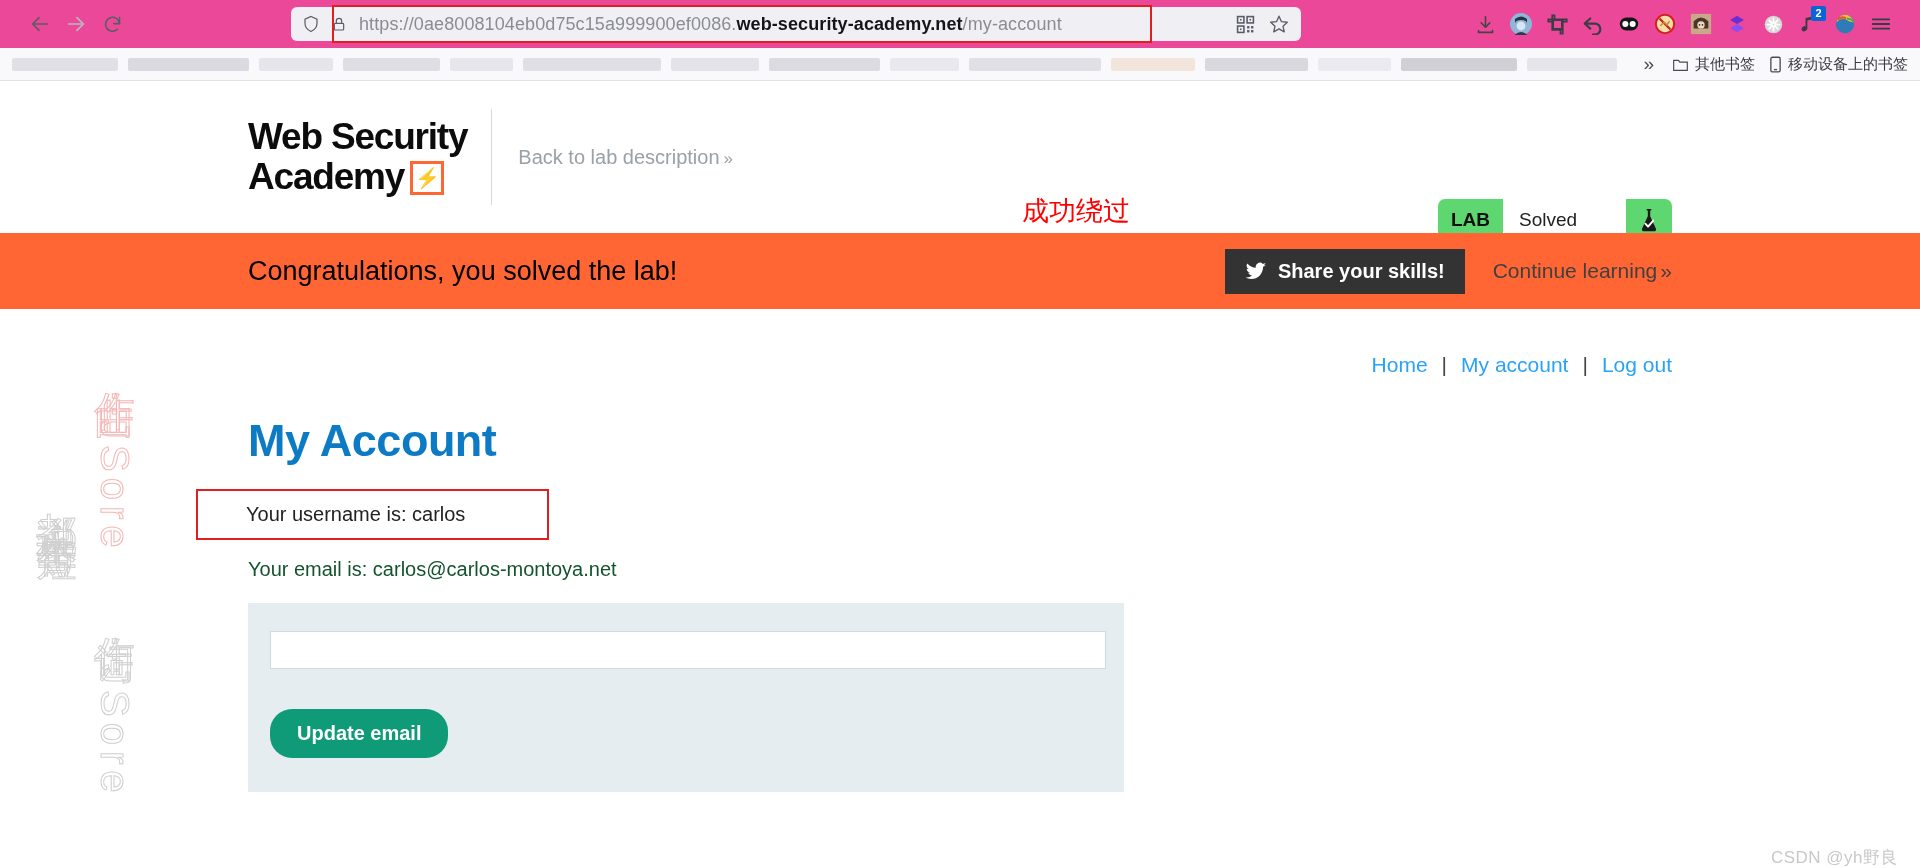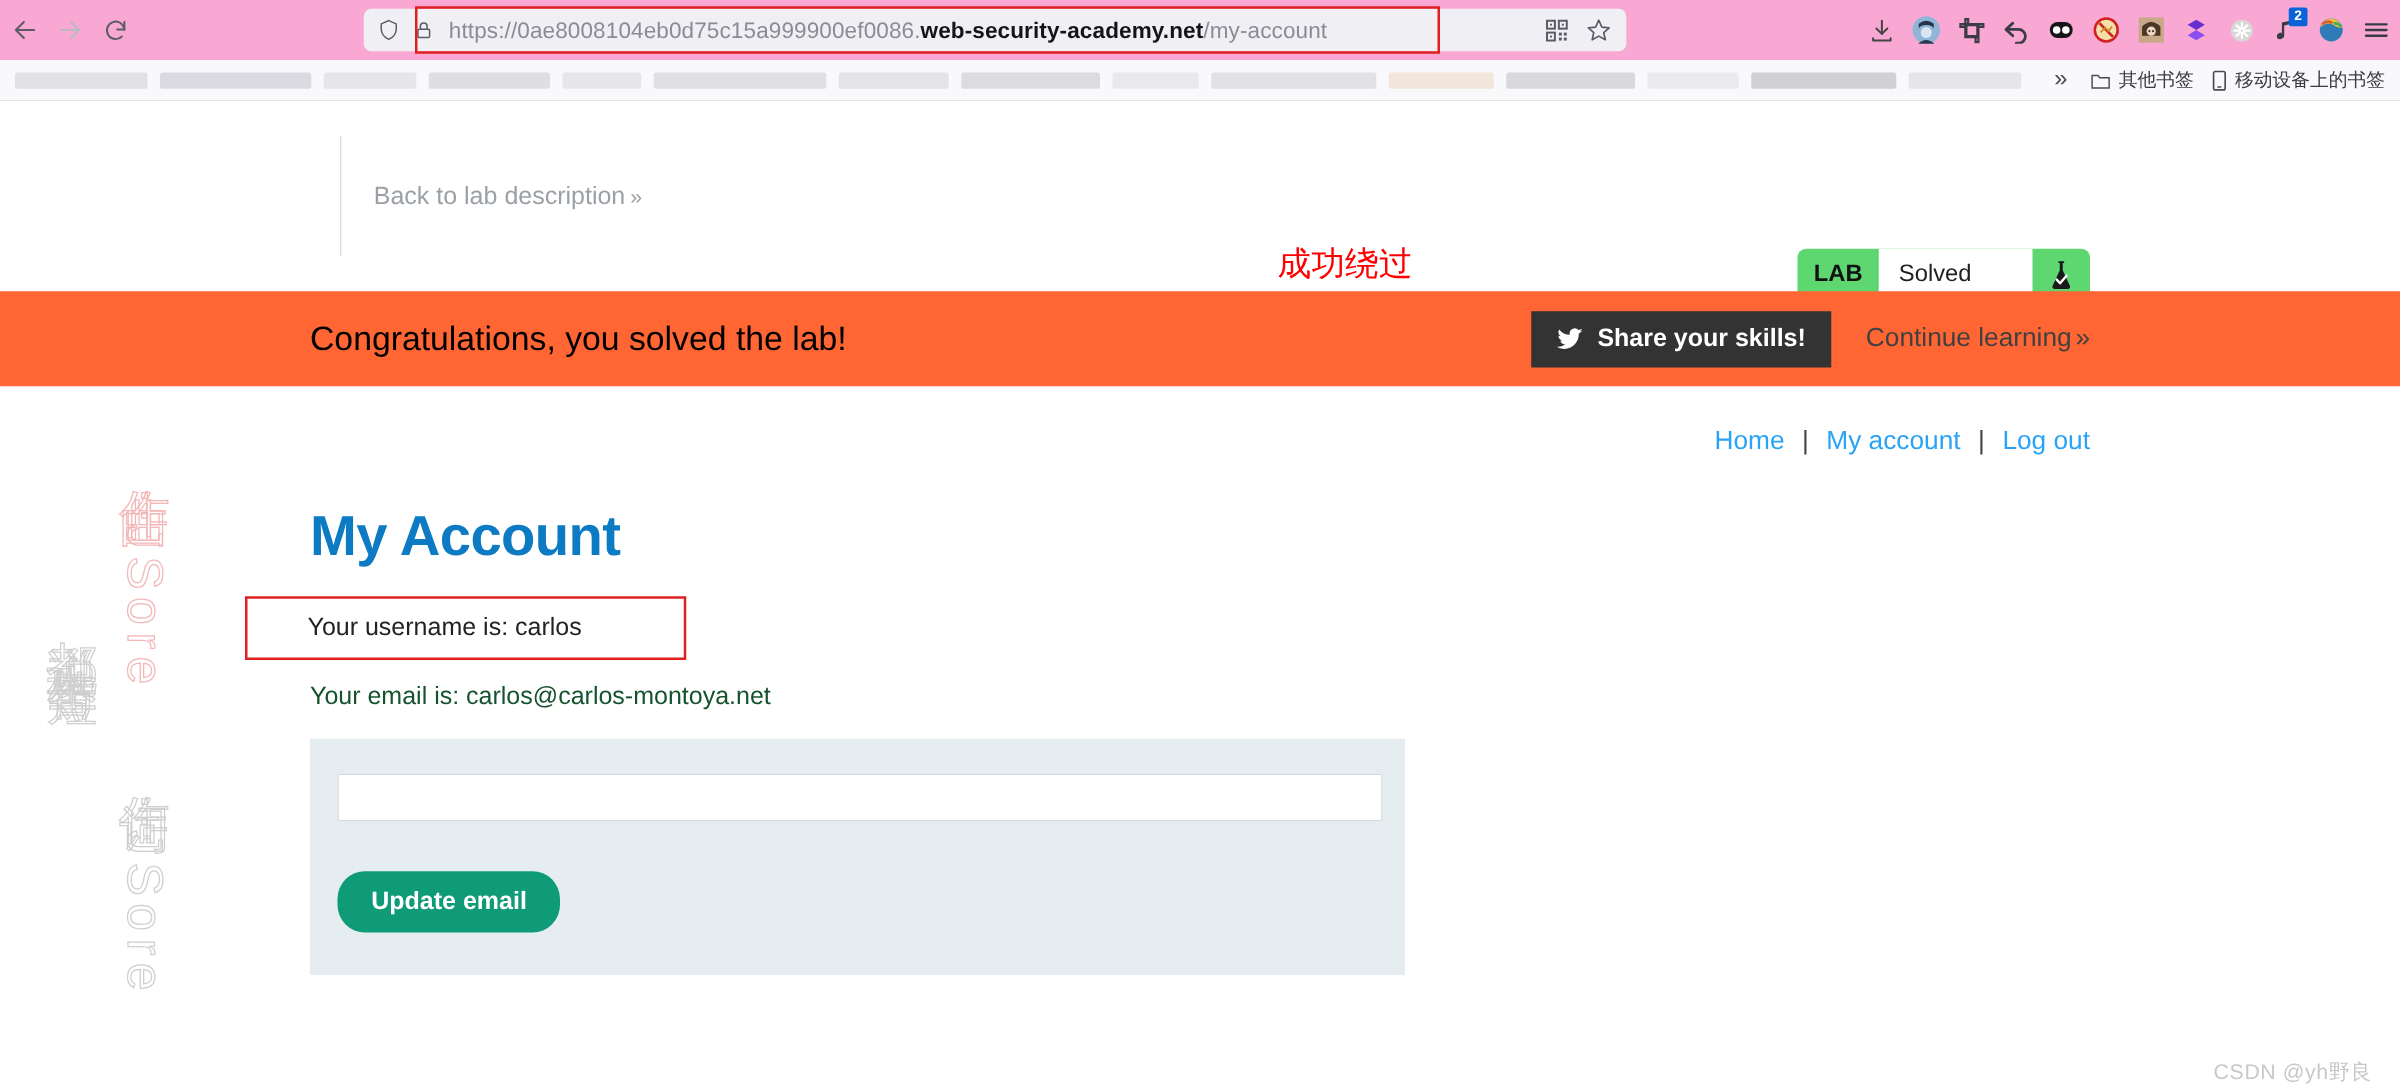--- a/index.html
+++ b/index.html
@@ -13,22 +13,22 @@
   
   .browser-chrome {
     width: 100%;
     background: #f9f9fb;
     border-bottom: 1px solid #e2e2e6;
   }
   .nav-bar {
     height: 48px;
     display: flex;
     align-items: center;
-    padding: 0 2px;
-    background: #f9a8d4;
+    padding: 0 22px;
+    background: #ec4899;
   }
   .nav-btn {
     width: 36px; height: 36px;
     display: flex; align-items: center; justify-content: center;
     border-radius: 6px;
     color: #5b5b66;
     flex: none;
   }
   .nav-btn.disabled { color: #b9b9c0; }
   .nav-btn svg { display: block; }
@@ -283,21 +283,21 @@
     color: #404040;
     font-size: 21px;
   }
   .continue-link .chev { margin-left: 3px; }
 
   
   .acct-nav {
     display: flex;
     justify-content: flex-end;
     padding-right: 248px;
-    padding-top: 32px;
+    padding-top: 44px;
     gap: 14px;
     font-size: 21px;
     color: #29a3f5;
   }
   .acct-nav .sep { color: #444; }
 
   
   .content {
     padding-left: 248px;
     padding-top: 38px;
@@ -572,20 +572,29 @@
   </div>
 </div>
 
 <div class="page">
 
   <div class="wm wm-a">作曲：JSore</div>
   <div class="wm wm-b">作词：JSore</div>
   <div class="wm wm-c">都说人生苦短</div>
 
   <div class="academy-header">
+    <div class="logo-block">
+      <div class="logo-text">
+        <div>Web Security</div>
+        <div class="line2">
+          <span>Academy</span>
+          <span class="logo-mark"></span>
+        </div>
+      </div>
+    </div>
     <div class="logo-divider"></div>
     <div class="lab-title-block">
       <div class="lab-back">
         <span>Back to lab description</span><span class="chev">»</span>
       </div>
     </div>
 
     <div class="cn-note">成功绕过</div>
 
     <div class="lab-status">

